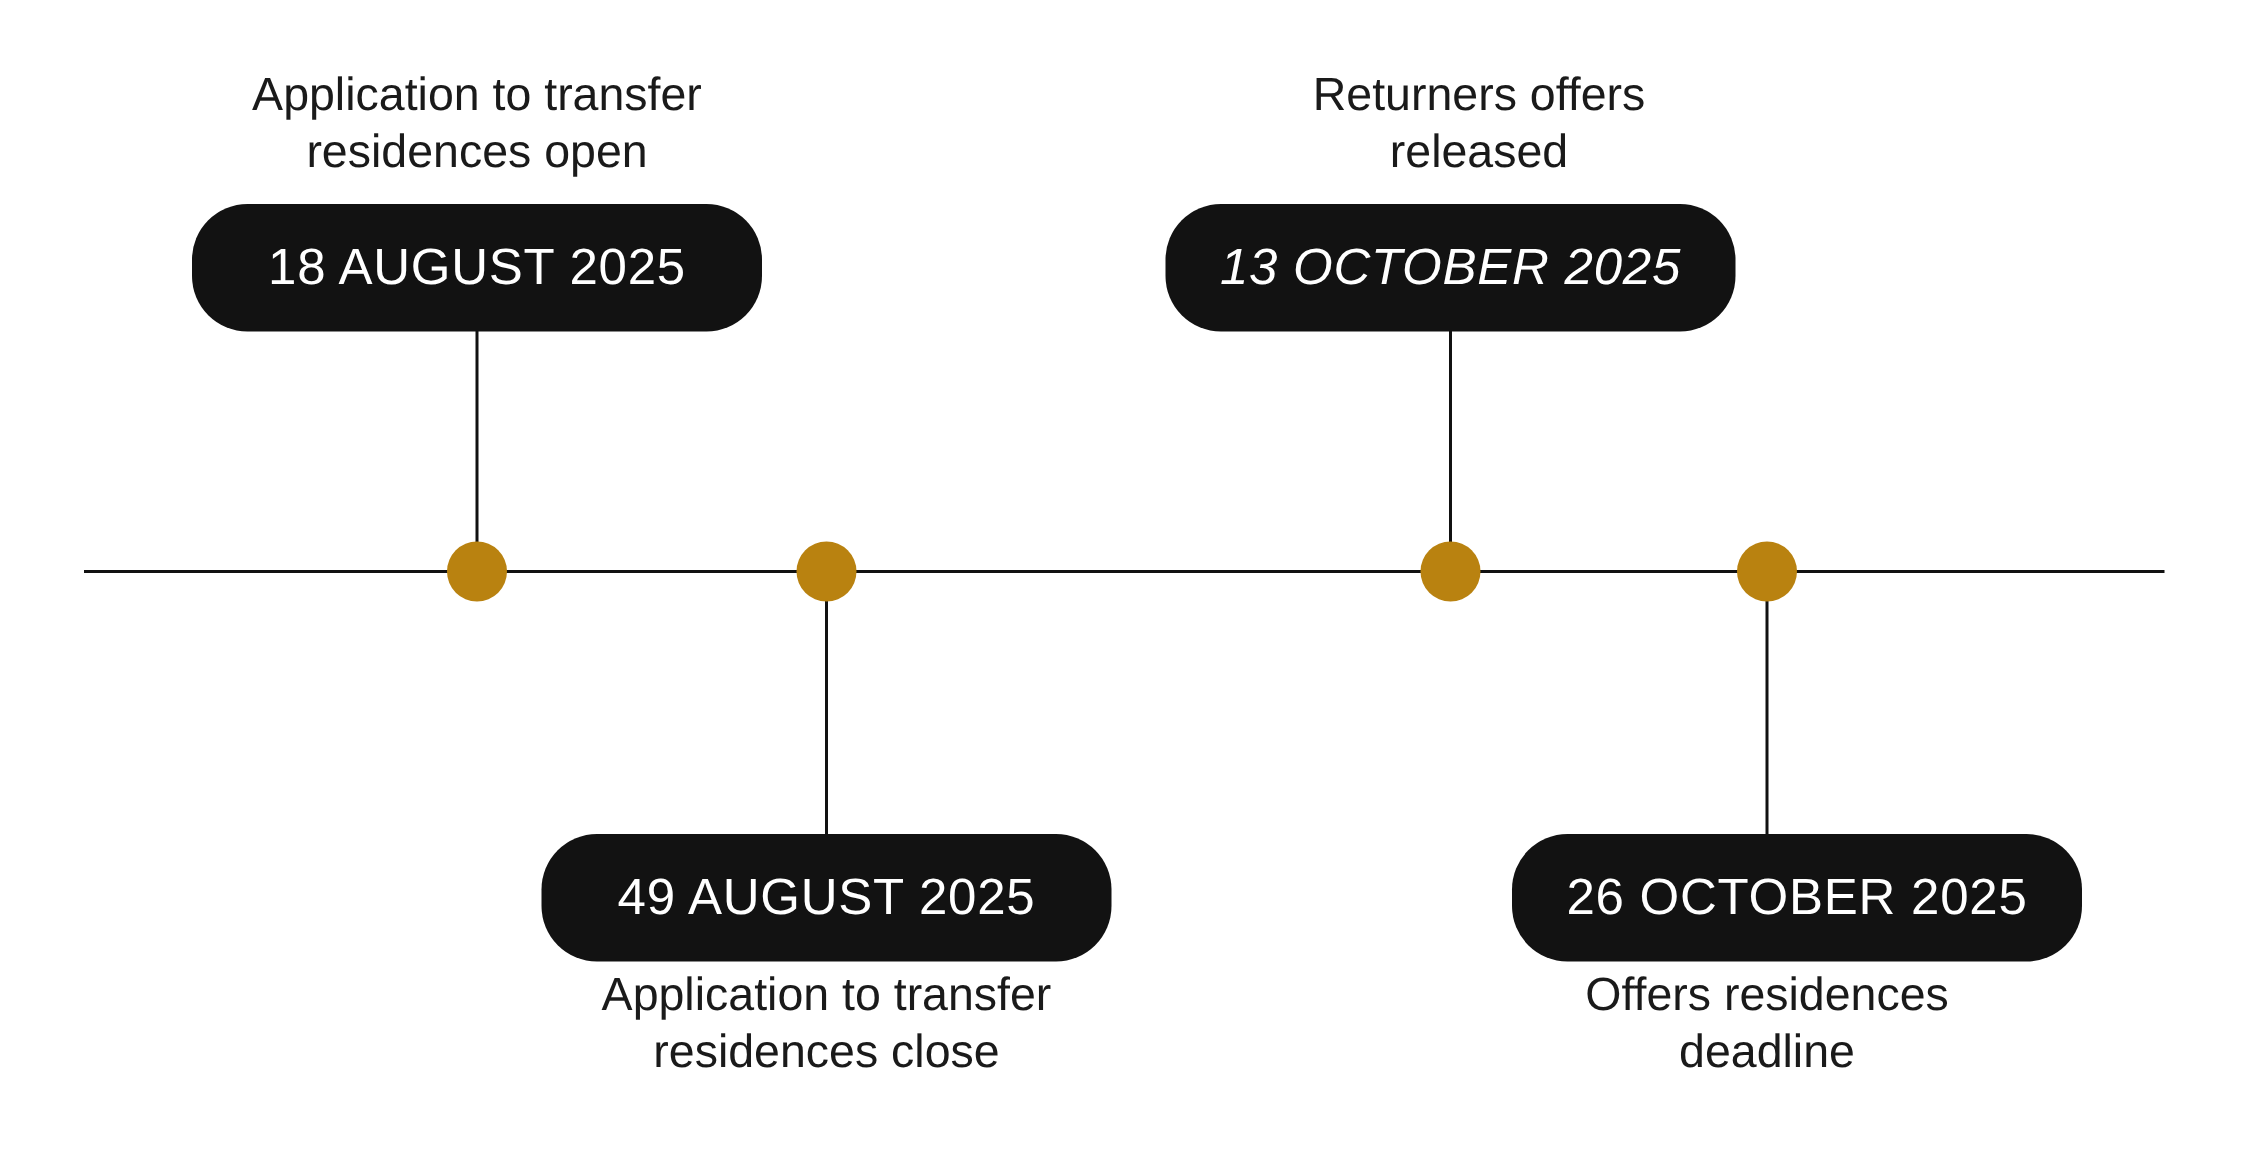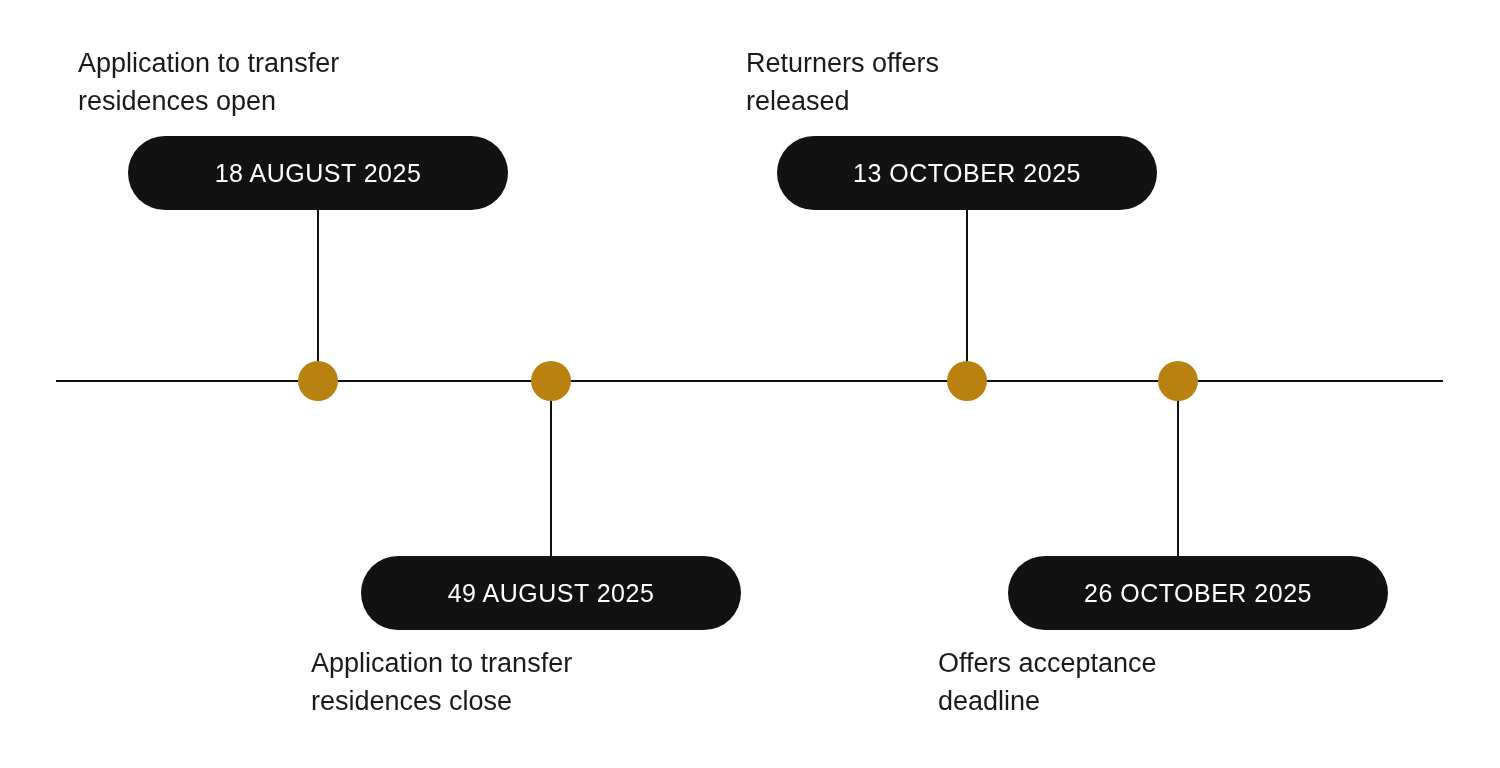--- a/index.html
+++ b/index.html
@@ -37,54 +37,54 @@
     position: absolute;
     width: 40px;
     height: 40px;
     border-radius: 50%;
     background: var(--accent);
     top: 361px;
   }
   .pill {
     position: absolute;
     width: 380px;
-    height: 74px;
+    height: 85px;
     background: var(--pill-bg);
     border-radius: 37px;
     display: flex;
     align-items: center;
     justify-content: center;
     color: var(--pill-text);
-    font-size: 25px;
+    font-size: 34px;
     letter-spacing: 0.5px;
     white-space: nowrap;
   }
   .title {
     position: absolute;
     width: 480px;
-    text-align: left;
+    text-align: center;
     color: var(--label-text);
-    font-size: 27px;
+    font-size: 31px;
     line-height: 38px;
     white-space: pre-line;
   }
   
   .e1 .connector { left: 317px; top: 209px; height: 172px; }
   .e1 .dot       { left: 298px; }
   .e1 .pill      { left: 128px; top: 136px; }
   .e1 .title     { left: 78px;  top: 44px; }
   
   .e2 .connector { left: 550px; top: 381px; height: 175px; }
   .e2 .dot       { left: 531px; }
   .e2 .pill      { left: 361px; top: 556px; }
   .e2 .title     { left: 311px; top: 644px; }
   
   .e3 .connector { left: 966px; top: 209px; height: 172px; }
   .e3 .dot       { left: 947px; }
-  .e3 .pill      { left: 777px; top: 136px; }
+  .e3 .pill      { left: 777px; top: 136px; font-style: italic; }
   .e3 .title     { left: 746px; top: 44px; }
   
   .e4 .connector { left: 1177px; top: 381px; height: 175px; }
   .e4 .dot       { left: 1158px; }
   .e4 .pill      { left: 1008px; top: 556px; }
   .e4 .title     { left: 938px; top: 644px; }
 </style>
 </head>
 <body>
 
@@ -112,16 +112,16 @@
     <div class="dot"></div>
     <div class="pill">13 OCTOBER 2025</div>
     <div class="title">Returners offers
 released</div>
   </div>
 
   <div class="e4">
     <div class="connector"></div>
     <div class="dot"></div>
     <div class="pill">26 OCTOBER 2025</div>
-    <div class="title">Offers acceptance
+    <div class="title">Offers residences
 deadline</div>
   </div>
 </div>
 
 </body></html>

